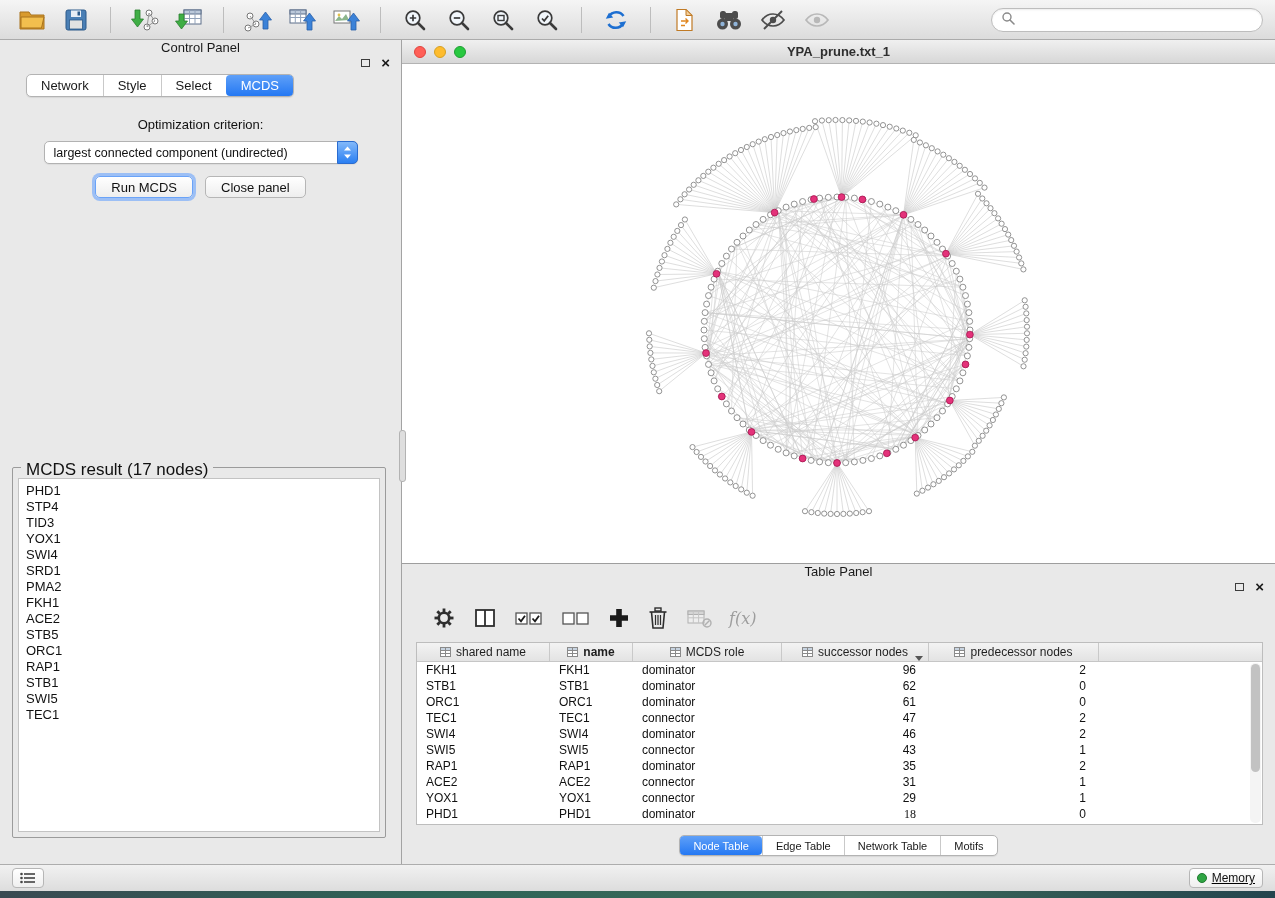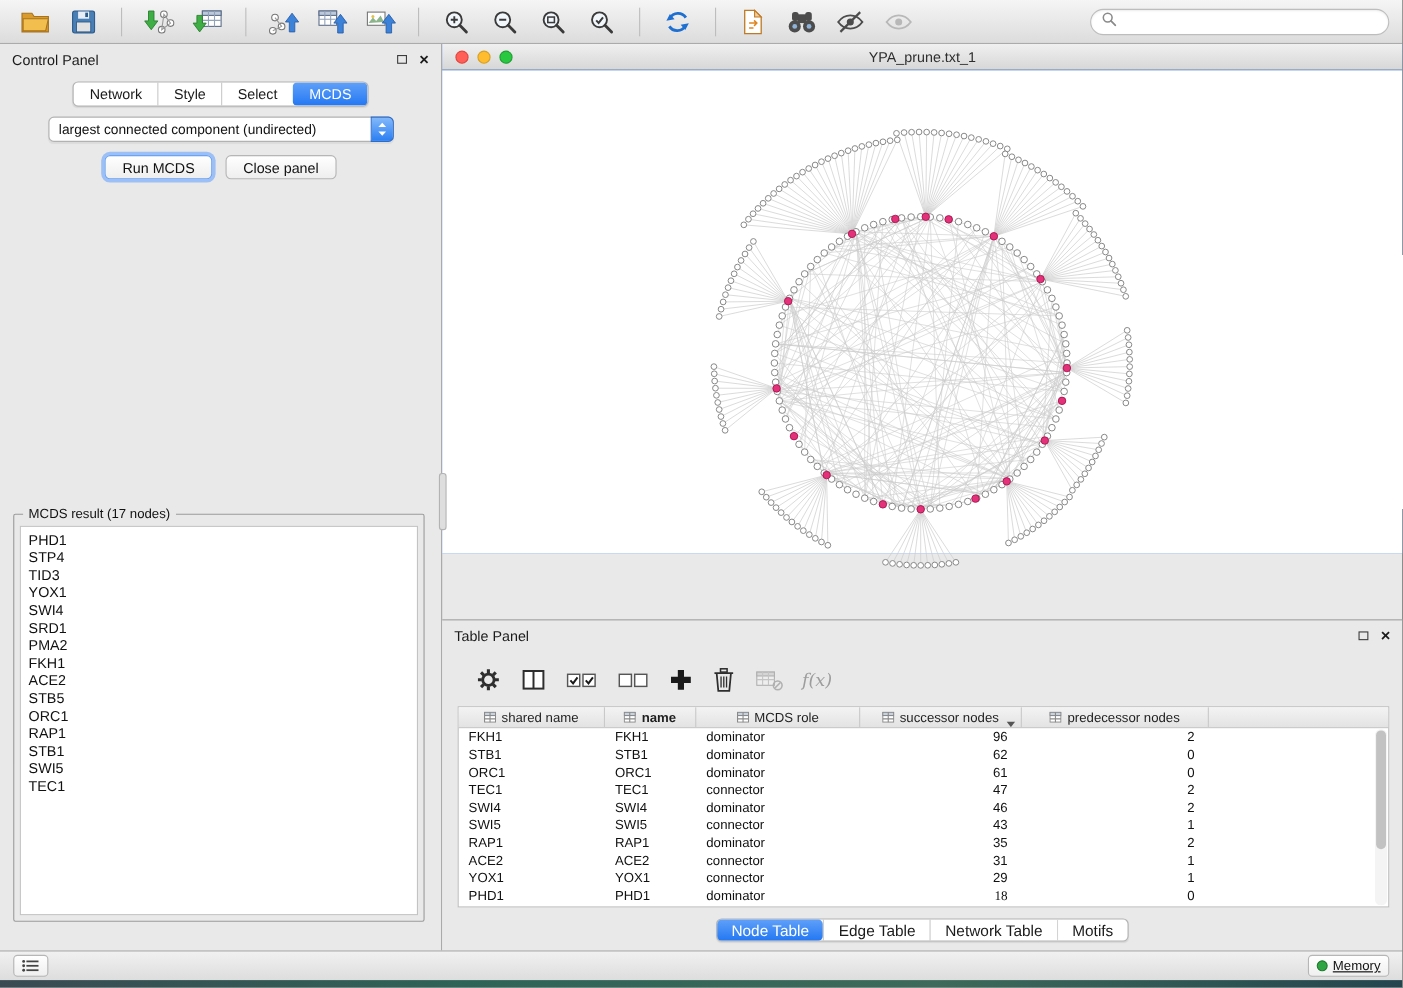--- a/index.html
+++ b/index.html
@@ -14,46 +14,46 @@
   .tb-icons{display:flex;align-items:center;gap:4px;}
   .tb-icon{width:40px;height:30px;display:flex;align-items:center;justify-content:center;border-radius:4px;cursor:default;}
   .tb-sep{width:1px;height:26px;background:#bdbdbd;margin:0 10px;}
   .tb-spacer{flex:1;}
   .search-box{width:272px;height:24px;border:1px solid #bdbdbd;border-radius:12px;background:#fff;
     display:flex;align-items:center;padding:0 9px;gap:6px;box-shadow:inset 0 1px 2px rgba(0,0,0,.08);}
   .search-box input{border:none;outline:none;flex:1;font-size:12px;background:transparent;font-family:"Liberation Sans",sans-serif;}
 
   
   .control-panel{position:absolute;top:40px;left:0;width:402px;height:824px;background:#e9e9e9;border-right:1px solid #a3a3a3;}
-  .panel-header{height:28px;display:flex;align-items:center;padding:0 11px;font-size:13px;color:#1a1a1a;}
+  .panel-header{height:28px;display:flex;align-items:center;padding:0 11px;font-size:13px;color:#1a1a1a;flex-direction:column;}
   .panel-controls{margin-left:auto;display:flex;gap:11px;align-items:center;}
   .float-box{width:9px;height:8px;border:1.5px solid #3c3c3c;display:inline-block;}
   .close-x{font-weight:bold;font-size:15px;color:#1a1a1a;line-height:1;}
-  .seg-row{display:flex;justify-content:center;margin-top:6px;}
+  .seg-row{display:flex;justify-content:flex-start;margin-top:6px;margin-left:26px;}
   .seg{display:flex;border:1px solid #b3b3b3;border-radius:5px;background:#fff;box-shadow:0 1px 1px rgba(0,0,0,.08);}
   .seg-item{padding:0 14px;font-size:13px;color:#1a1a1a;display:flex;align-items:center;height:21px;border-left:1px solid #c9c9c9;cursor:default;}
   .seg-item:first-child{border-left:none;border-radius:4px 0 0 4px;}
   .seg-item:last-child{border-radius:0 4px 4px 0;}
   .seg-item.active{background:linear-gradient(#5fa0f8,#2478f3);color:#fff;border-radius:4px;border-left-color:transparent;}
   .opt-label{text-align:center;font-size:13px;color:#111;margin-top:20px;}
   .dropdown{position:relative;margin:9px auto 0;width:314px;height:23px;background:#fff;border:1px solid #b2b2b2;border-radius:5px;
     display:flex;align-items:center;padding-left:9px;font-size:12.5px;color:#111;box-shadow:0 1px 1px rgba(0,0,0,.06);}
   .dd-cap{position:absolute;right:-1px;top:-1px;bottom:-1px;width:21px;background:linear-gradient(#83b9fa,#2a7ff2);
     border:1px solid #2a6cd0;border-radius:0 5px 5px 0;display:flex;align-items:center;justify-content:center;}
   .btn-row{display:flex;justify-content:center;gap:12px;margin-top:12px;}
   .mac-btn{height:22px;padding:0 15px;background:linear-gradient(#ffffff,#eeeeee);border:1px solid #b6b6b6;border-radius:5px;
     font-size:13px;color:#111;display:flex;align-items:center;cursor:default;}
   .mac-btn.focused{box-shadow:0 0 0 3px rgba(92,156,255,.55);border-color:#6aa3f8;}
   .group-box{position:absolute;left:12px;top:427px;width:374px;height:371px;border:1px solid #9b9b9b;border-radius:2px;}
-  .group-title{position:absolute;top:-8px;left:8px;background:#e9e9e9;padding:0 5px;font-size:12px;color:#111;}
+  .group-title{position:absolute;top:-8px;left:8px;background:#e9e9e9;padding:0 5px;font-size:17px;color:#111;}
   .mcds-list{position:absolute;left:5px;top:10px;right:5px;bottom:5px;background:#fff;border:1px solid #c3c3c3;overflow:hidden;padding:4px 0 0 7px;}
   .mcds-item{font-size:13px;line-height:16px;color:#111;}
 
   
-  .network-window{position:absolute;left:402px;top:40px;width:873px;height:463px;background:#3b82f6;}
+  .network-window{position:absolute;left:402px;top:40px;width:873px;height:524px;background:#000000;font-weight:bold;}
   .net-titlebar{height:24px;background:linear-gradient(#f0f0f0,#d7d7d7);border-bottom:1px solid #b3b3b3;display:flex;align-items:center;position:relative;}
   .traffic{display:flex;gap:8px;position:absolute;left:12px;top:6px;}
   .light{width:12px;height:12px;border-radius:50%;}
   .net-title{margin:0 auto;font-size:13px;color:#2e2e2e;}
   .net-graph{position:absolute;top:24px;left:0;right:0;bottom:0;background:#fff;}
   .splitter-handle{position:absolute;left:399px;top:430px;width:7px;height:52px;background:#dedede;border:1px solid #b3b3b3;border-radius:3px;}
 
   
   .table-panel{position:absolute;left:402px;top:563px;width:873px;height:301px;background:#e9e9e9;border-top:1px solid #9e9e9e;}
   .tp-toolbar{display:flex;align-items:center;gap:17px;padding-left:30px;margin-top:8px;height:36px;}
@@ -62,21 +62,21 @@
   .table-wrap{position:absolute;left:14px;right:12px;top:78px;height:183px;background:#fff;border:1px solid #bdbdbd;}
   .thead{display:flex;height:19px;background:linear-gradient(#f3f3f3,#e3e3e3);border-bottom:1px solid #c6c6c6;}
   .th{display:flex;align-items:center;justify-content:center;gap:5px;font-size:12px;color:#1f1f1f;border-right:1px solid #c9c9c9;position:relative;cursor:default;text-align:right;}
   .th .chev{position:absolute;right:5px;top:7px;}
   .trow{display:flex;height:16px;}
   .td{font-size:12px;color:#111;display:flex;align-items:center;padding:0 9px;overflow:hidden;white-space:nowrap;}
   .td.num{justify-content:flex-end;padding-right:13px;}
   .vscroll{position:absolute;right:1px;top:20px;bottom:1px;width:11px;background:#f4f4f4;border-radius:5px;}
   .vthumb{position:absolute;left:1px;right:1px;top:1px;height:108px;background:#c2c2c2;border-radius:5px;}
   .tp-tabs{position:absolute;left:0;right:0;top:271px;display:flex;justify-content:center;}
-  .tp-tabs .seg-item{font-size:14px;height:19px;padding:0 13px;}
+  .tp-tabs .seg-item{font-size:11px;height:19px;padding:0 13px;}
 
   
   .status-bar{position:absolute;left:0;top:864px;width:100%;height:27px;background:linear-gradient(#f1f1f1,#dddddd);
     border-top:1px solid #adadad;display:flex;align-items:center;padding:0 12px;text-decoration:underline;}
   .sb-btn{height:20px;background:linear-gradient(#ffffff,#efefef);border:1px solid #b6b6b6;border-radius:4px;
     display:flex;align-items:center;gap:5px;padding:0 7px;font-size:12px;color:#111;cursor:default;}
   .sb-spacer{flex:1;}
   .mem-dot{width:10px;height:10px;border-radius:50%;background:#2fa543;border:1px solid #1f7a2f;}
   .desktop-strip{position:absolute;left:0;top:891px;width:100%;height:7px;
     background:linear-gradient(90deg,#3a4a52,#2e6457,#3d6a5a,#24454e);}
@@ -236,20 +236,21 @@
       </span>
     </div>
     <div class="seg-row">
       <div class="seg">
           <div class="seg-item">Network</div>
           <div class="seg-item">Style</div>
           <div class="seg-item">Select</div>
           <div class="seg-item active">MCDS</div>
         </div>
     </div>
+    <div class="opt-label">Optimization criterion:</div>
     <div class="dropdown">
       <span>largest connected component (undirected)</span>
       <span class="dd-cap">
         <svg width="9" height="13" viewBox="0 0 9 13">
             <path d="M4.5 0.5 L8 4.5 H1 z" fill="#fff"></path>
             <path d="M4.5 12.5 L1 8.5 h7 z" fill="#fff"></path>
           </svg>
       </span>
     </div>
     <div class="btn-row">

